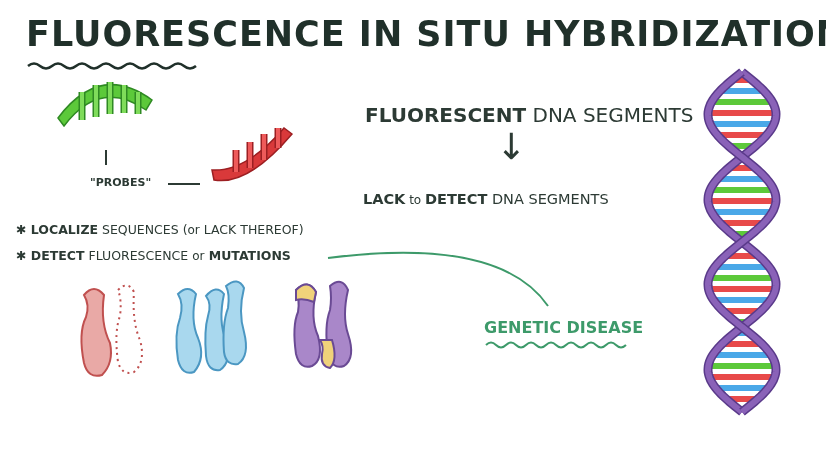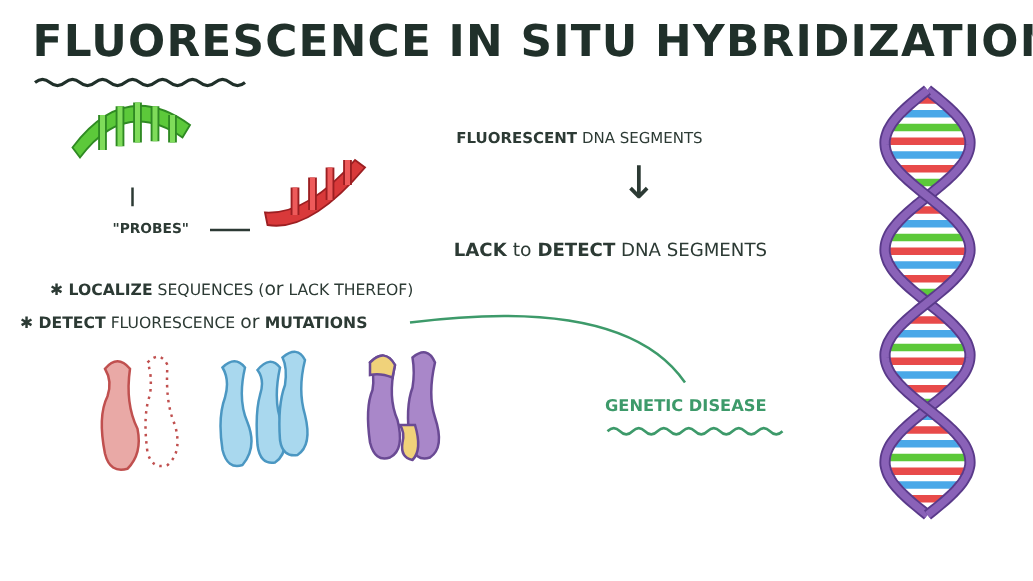--- a/index.html
+++ b/index.html
@@ -3,28 +3,28 @@
 <meta charset="utf-8">
 <style>
   html, body { margin:0; padding:0; background:#ffffff; }
   body { width:826px; height:465px; position:relative; overflow:hidden; font-family:"Liberation Sans", sans-serif; }
   .title {
     position:absolute; left:26px; top:14px; width:780px;
     font-family:"DejaVu Sans", sans-serif; font-weight:bold; font-size:35px;
     color:#20302a; letter-spacing:1px; white-space:nowrap;
   }
   .txt { position:absolute; font-family:"DejaVu Sans", sans-serif; font-weight:bold; color:#2c3a34; white-space:nowrap; }
-  .small { font-size:15px; font-weight:normal; }
-  .lbl-flu { left:365px; top:103px; font-size:12px; }
+  .small { font-size:12px; font-weight:normal; }
+  .lbl-flu { left:365px; top:103px; font-size:20px; }
   .lbl-bind { left:363px; top:191px; font-size:14.5px; }
   .arrow { left:496px; top:126px; font-size:36px; font-weight:normal; color:#2c3a34; }
   .probes { left:90px; top:176px; font-size:11px; }
-  .b1 { left:16px; top:222px; font-size:12.5px;margin-left:24px; }
+  .b1 { left:16px; top:222px; font-size:12.5px; }
   .b2 { left:16px; top:248px; font-size:12.5px; }
-  .gen { left:484px; top:318px; font-size:13px; color:#3d9a6a; }
+  .gen { left:484px; top:318px; font-size:16px; color:#3d9a6a; }
   svg.layer { position:absolute; left:0; top:0; }
 </style>
 </head>
 <body>
 
 <div class="title">FLUORESCENCE IN SITU HYBRIDIZATION</div>
 
 <svg class="layer" width="826" height="465">
 
   <path d="M28 66 q6 -5 12 0 t12 0 t12 0 t12 0 t12 0 t12 0 t12 0 t12 0 t12 0 t12 0 t12 0 t12 0 t12 0 t12 0" fill="none" stroke="#20302a" stroke-width="2.5"></path>

